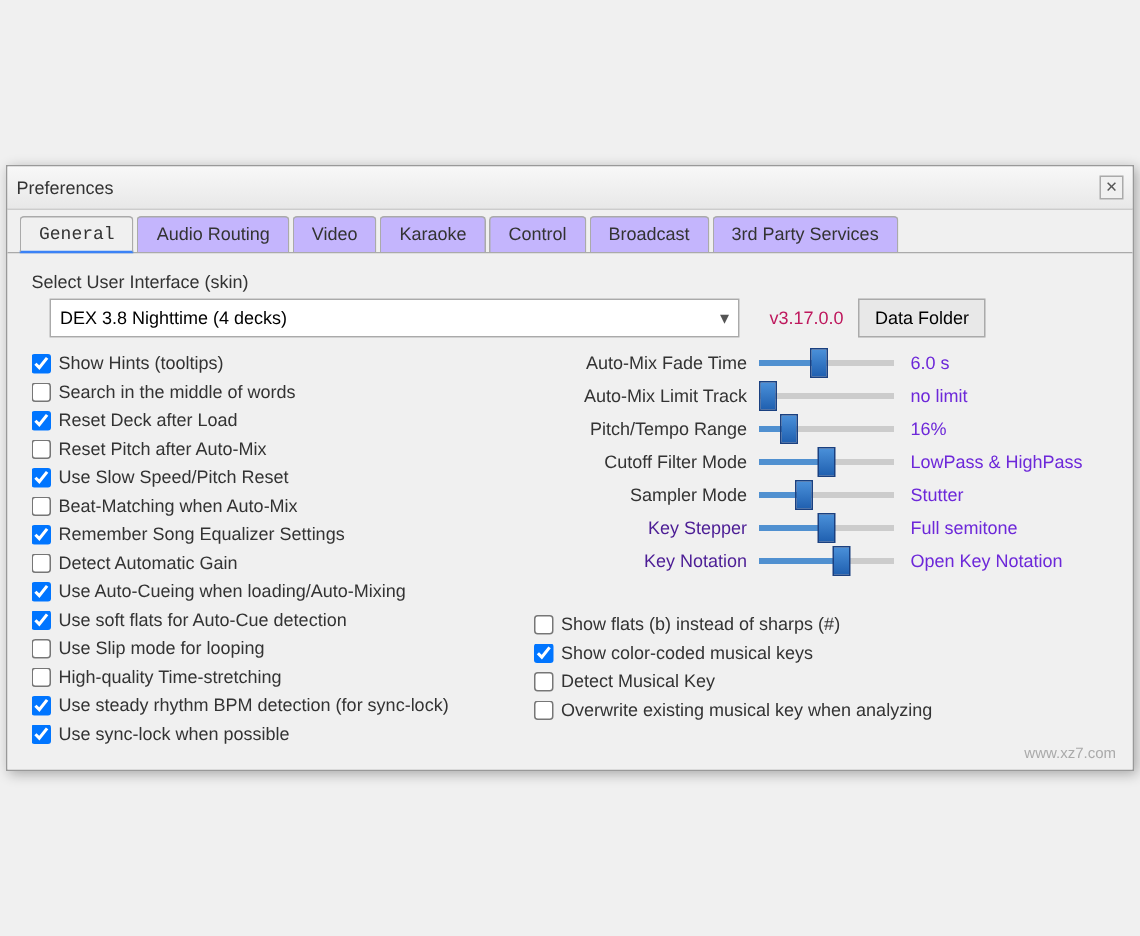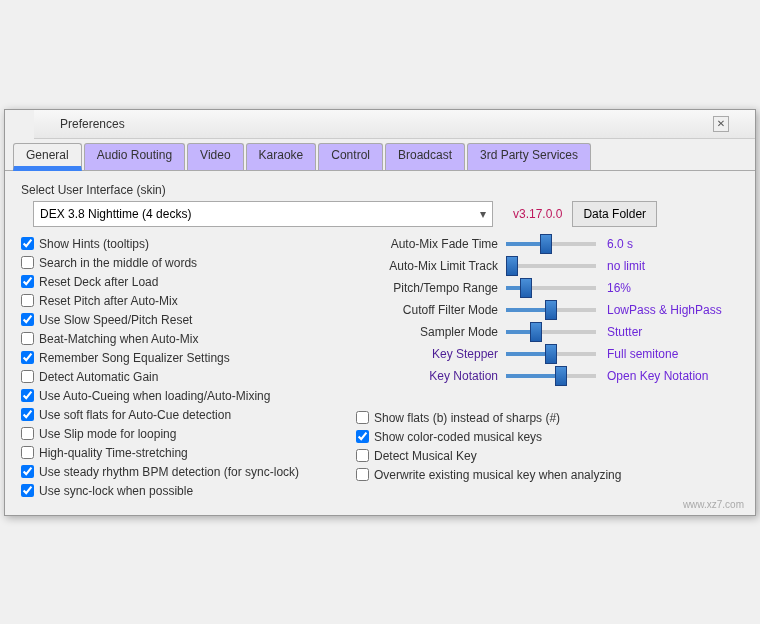--- a/index.html
+++ b/index.html
@@ -15,25 +15,24 @@
     }
     .window {
       width: 752px;
       background: #f0f0f0;
       border: 1px solid #999;
       box-shadow: 2px 2px 8px rgba(0,0,0,0.3);
     }
     .title-bar {
       background: linear-gradient(to bottom, #f8f8f8, #e8e8e8);
       border-bottom: 1px solid #ccc;
-      padding: 6px 26px;
+      padding: 6px 6px;
       display: flex;
       align-items: center;
       justify-content: space-between;
-      margin-left: 29px;
     }
     .title-bar-text {
       font-size: 12px;
       color: #333;
     }
     .close-btn {
       width: 16px;
       height: 16px;
       border: 1px solid #aaa;
       background: #f0f0f0;
@@ -57,24 +56,25 @@
       border-bottom: none;
       background: #c4b5fd;
       cursor: pointer;
       font-size: 12px;
       color: #333;
       margin-right: 2px;
       border-radius: 3px 3px 0 0;
     }
     .tab.active {
       background: #f0f0f0;
-      border-bottom: 5px solid #3b82f6;
+      border-bottom: 2px solid #3b82f6;
       z-index: 1;
       margin-bottom: -1px;
       font-weight: normal;
+      font-family: Liberation Mono, monospace;
     }
     .content {
       padding: 12px 16px;
       background: #f0f0f0;
     }
     .skin-section {
       margin-bottom: 10px;
     }
     .skin-label {
       font-size: 12px;

